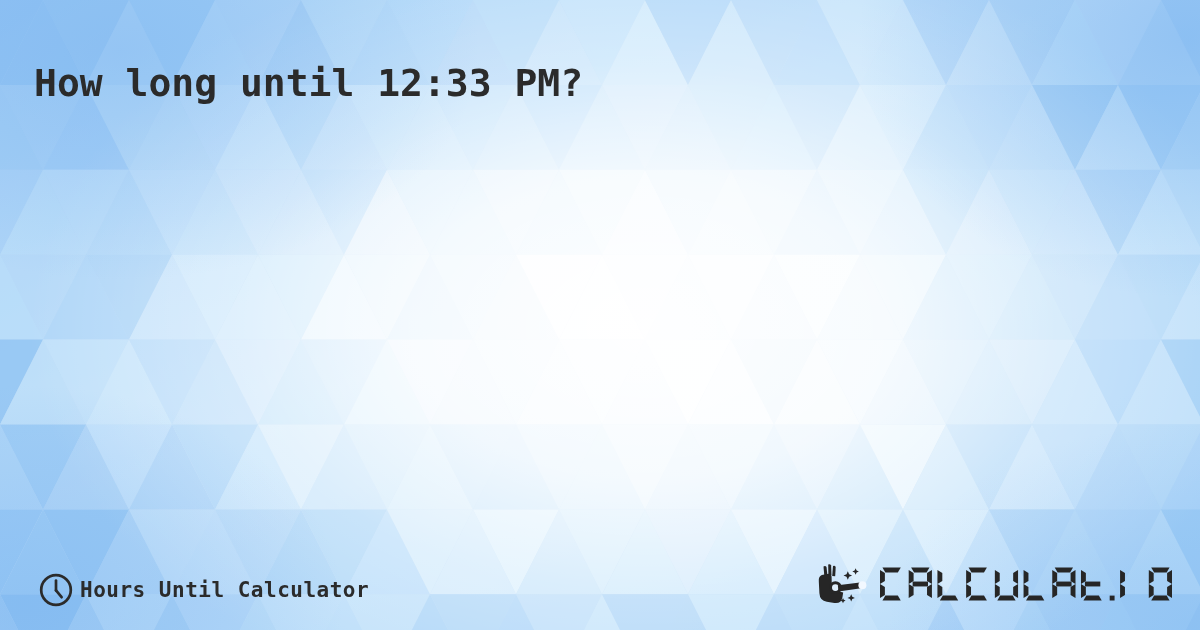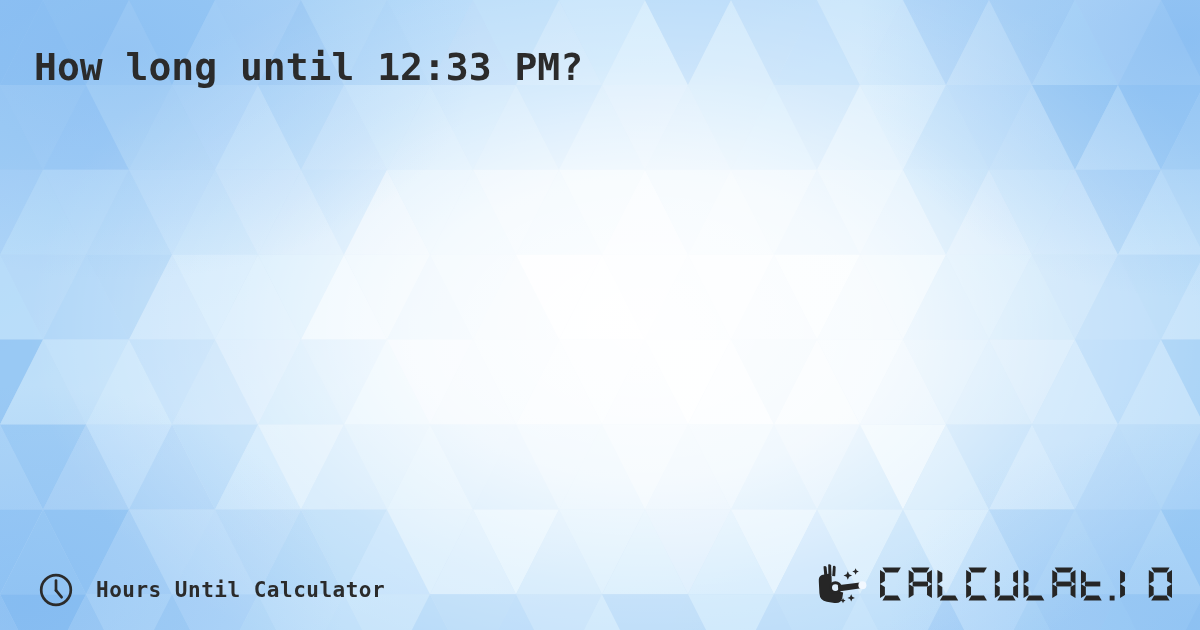--- a/index.html
+++ b/index.html
@@ -33,21 +33,21 @@
       radial-gradient(ellipse 320px 220px at 2% 96%, rgba(120,178,240,0.38) 0%, rgba(120,178,240,0.0) 100%),
       radial-gradient(ellipse 300px 200px at 99% 99%, rgba(120,178,240,0.30) 0%, rgba(120,178,240,0.0) 100%);
     pointer-events:none;
   }
 
   
   #content { position:absolute; inset:0; }
 
   #page-title {
     position:absolute;
-    left:34px; top:45px;
+    left:34px; top:61px;
     font-size:38px;
     font-weight:bold;
     letter-spacing:0px;
     color:#2b2b2b;
     white-space:nowrap;
   }
 
   #subtitle {
     position:absolute;
     left:34px; top:186px;
@@ -55,21 +55,21 @@
     font-size:22px;
     line-height:38px;
     color:#333333;
     font-weight:normal;
   }
 
   
   #footer-left {
     position:absolute;
     left:38px; bottom:22px;
-    display:flex; align-items:center; gap:22px;
+    display:flex; align-items:center; gap:6px;
   }
   #clock-icon { width:36px; height:36px; display:block; }
   #footer-label {
     font-size:21px;
     font-weight:bold;
     color:#2b2b2b;
     letter-spacing:0.5px;
     white-space:nowrap;
   }
 

